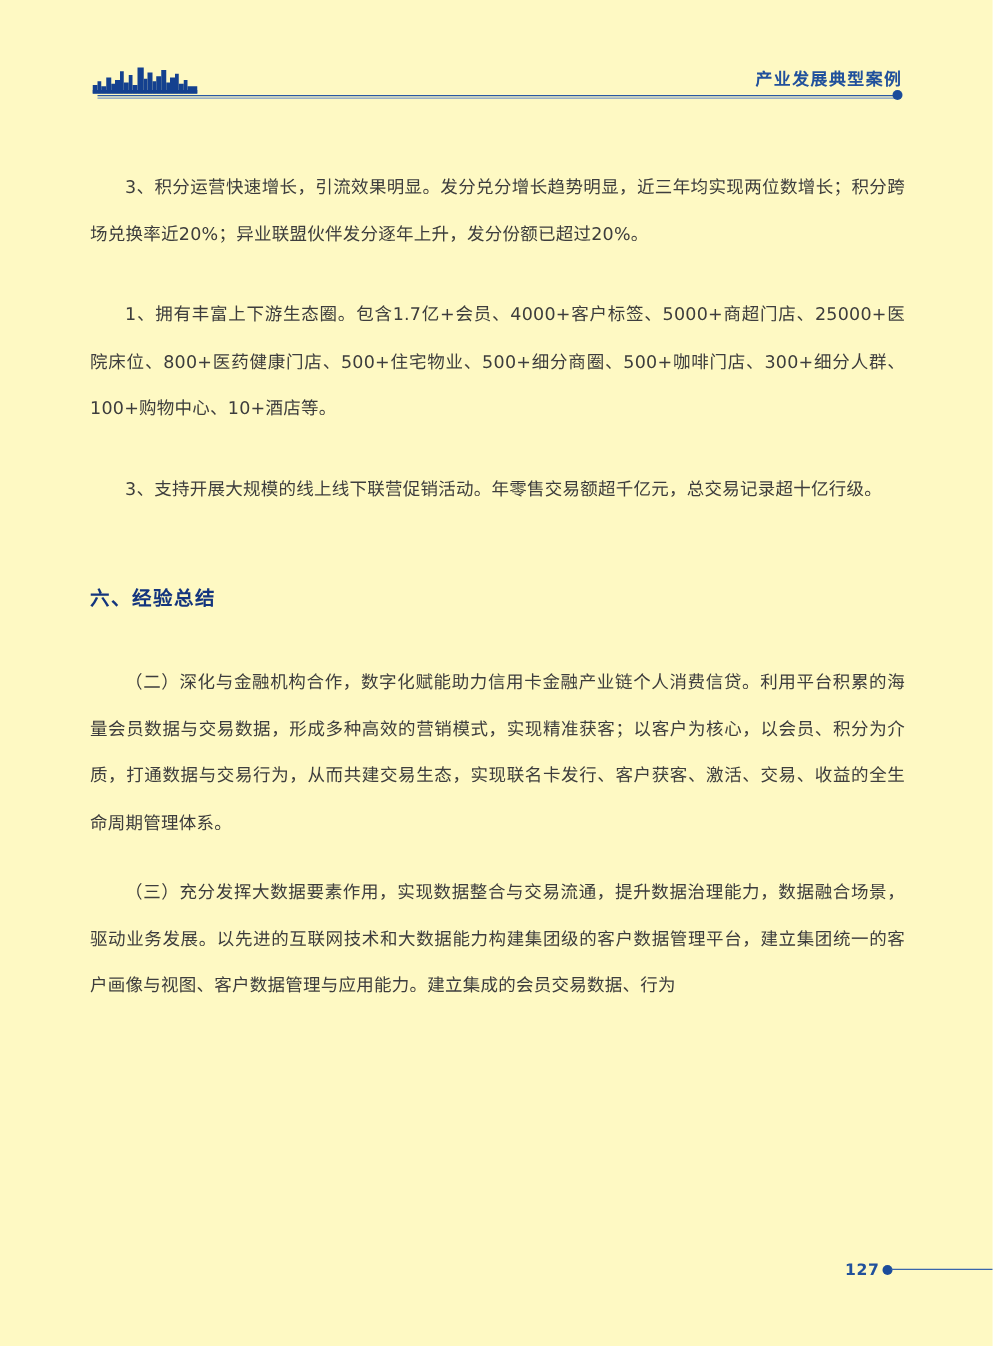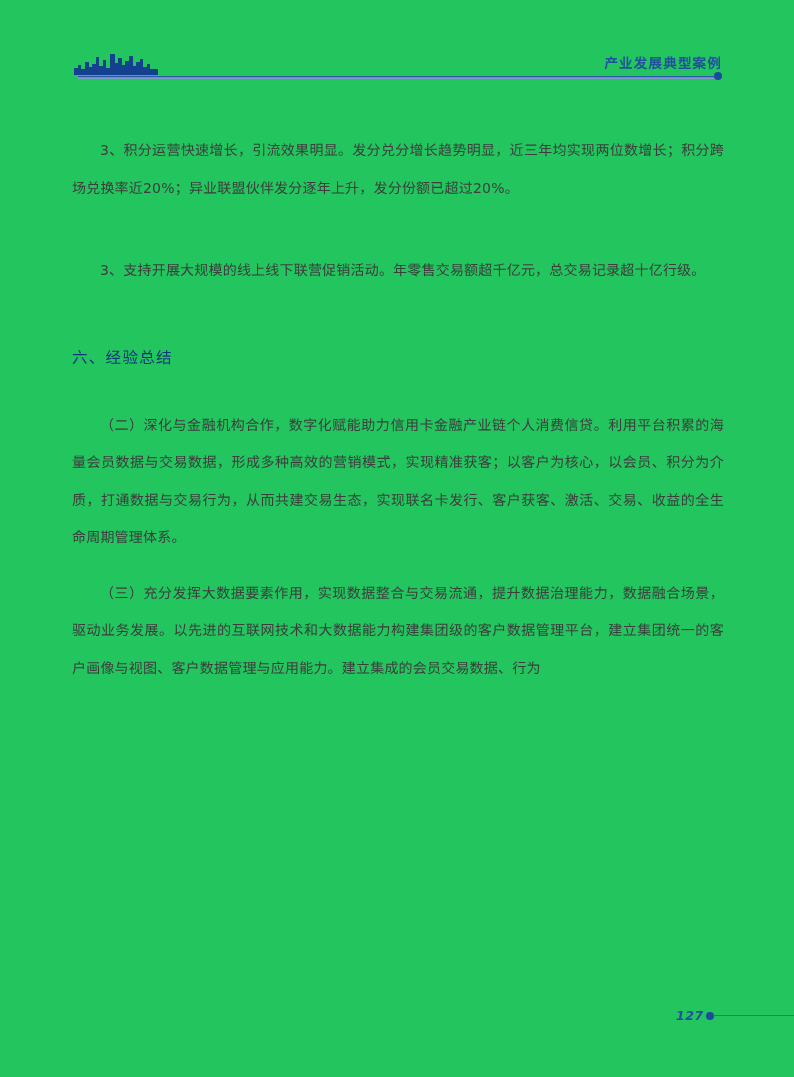--- a/index.html
+++ b/index.html
@@ -12,21 +12,21 @@
     height: 1077px;
     position: relative;
     font-family: "DejaVu Sans", "Liberation Sans", sans-serif;
     color: #3f3f3f;
     overflow: hidden;
   }
 
   .page {
     position: absolute;
     inset: 0;
-    background: #22c55e;
+    background: #fef9c3;
   }
 
   
   .page-header {
     position: absolute;
     left: 0;
     top: 0;
     width: 794px;
     height: 96px;
   }
@@ -91,35 +91,34 @@
   }
   .para.indent {
     text-indent: 2em;
   }
   .spacer-sm { height: 9px; }
   .spacer-md { height: 25px; }
   .spacer-lg { height: 44px; }
 
   .section-heading {
     font-size: 15.6px;
-    font-weight: normal;
+    font-weight: bold;
     color: #14357e;
     letter-spacing: 1.2px;
     margin: 0;
     line-height: 30px;
   }
 
   
   .page-footer {
     position: absolute;
     left: 0;
     top: 1000px;
     width: 710px;
     height: 40px;
-    font-style: italic;
   }
   .footer-pagenum {
     position: absolute;
     left: 676px;
     top: 8px;
     font-size: 12.5px;
     font-weight: bold;
     color: #21519c;
     letter-spacing: 0.5px;
   }
@@ -187,20 +186,21 @@
 
   <div class="content">
 
     <p class="para indent">3、积分运营快速增长，引流效果明显。发分兑分增长趋势明显，近三年均实现两位数增长；积分跨场兑换率近20%；异业联盟伙伴发分逐年上升，发分份额已超过20%。</p>
 
     <div class="spacer-sm"></div>
 
 
     <div class="spacer-sm"></div>
 
+    <p class="para indent">1、拥有丰富上下游生态圈。包含1.7亿+会员、4000+客户标签、5000+商超门店、25000+医院床位、800+医药健康门店、500+住宅物业、500+细分商圈、500+咖啡门店、300+细分人群、100+购物中心、10+酒店等。</p>
 
     <div class="spacer-sm"></div>
 
 
     <div class="spacer-sm"></div>
 
     <p class="para indent">3、支持开展大规模的线上线下联营促销活动。年零售交易额超千亿元，总交易记录超十亿行级。</p>
 
     <div class="spacer-lg"></div>
 

